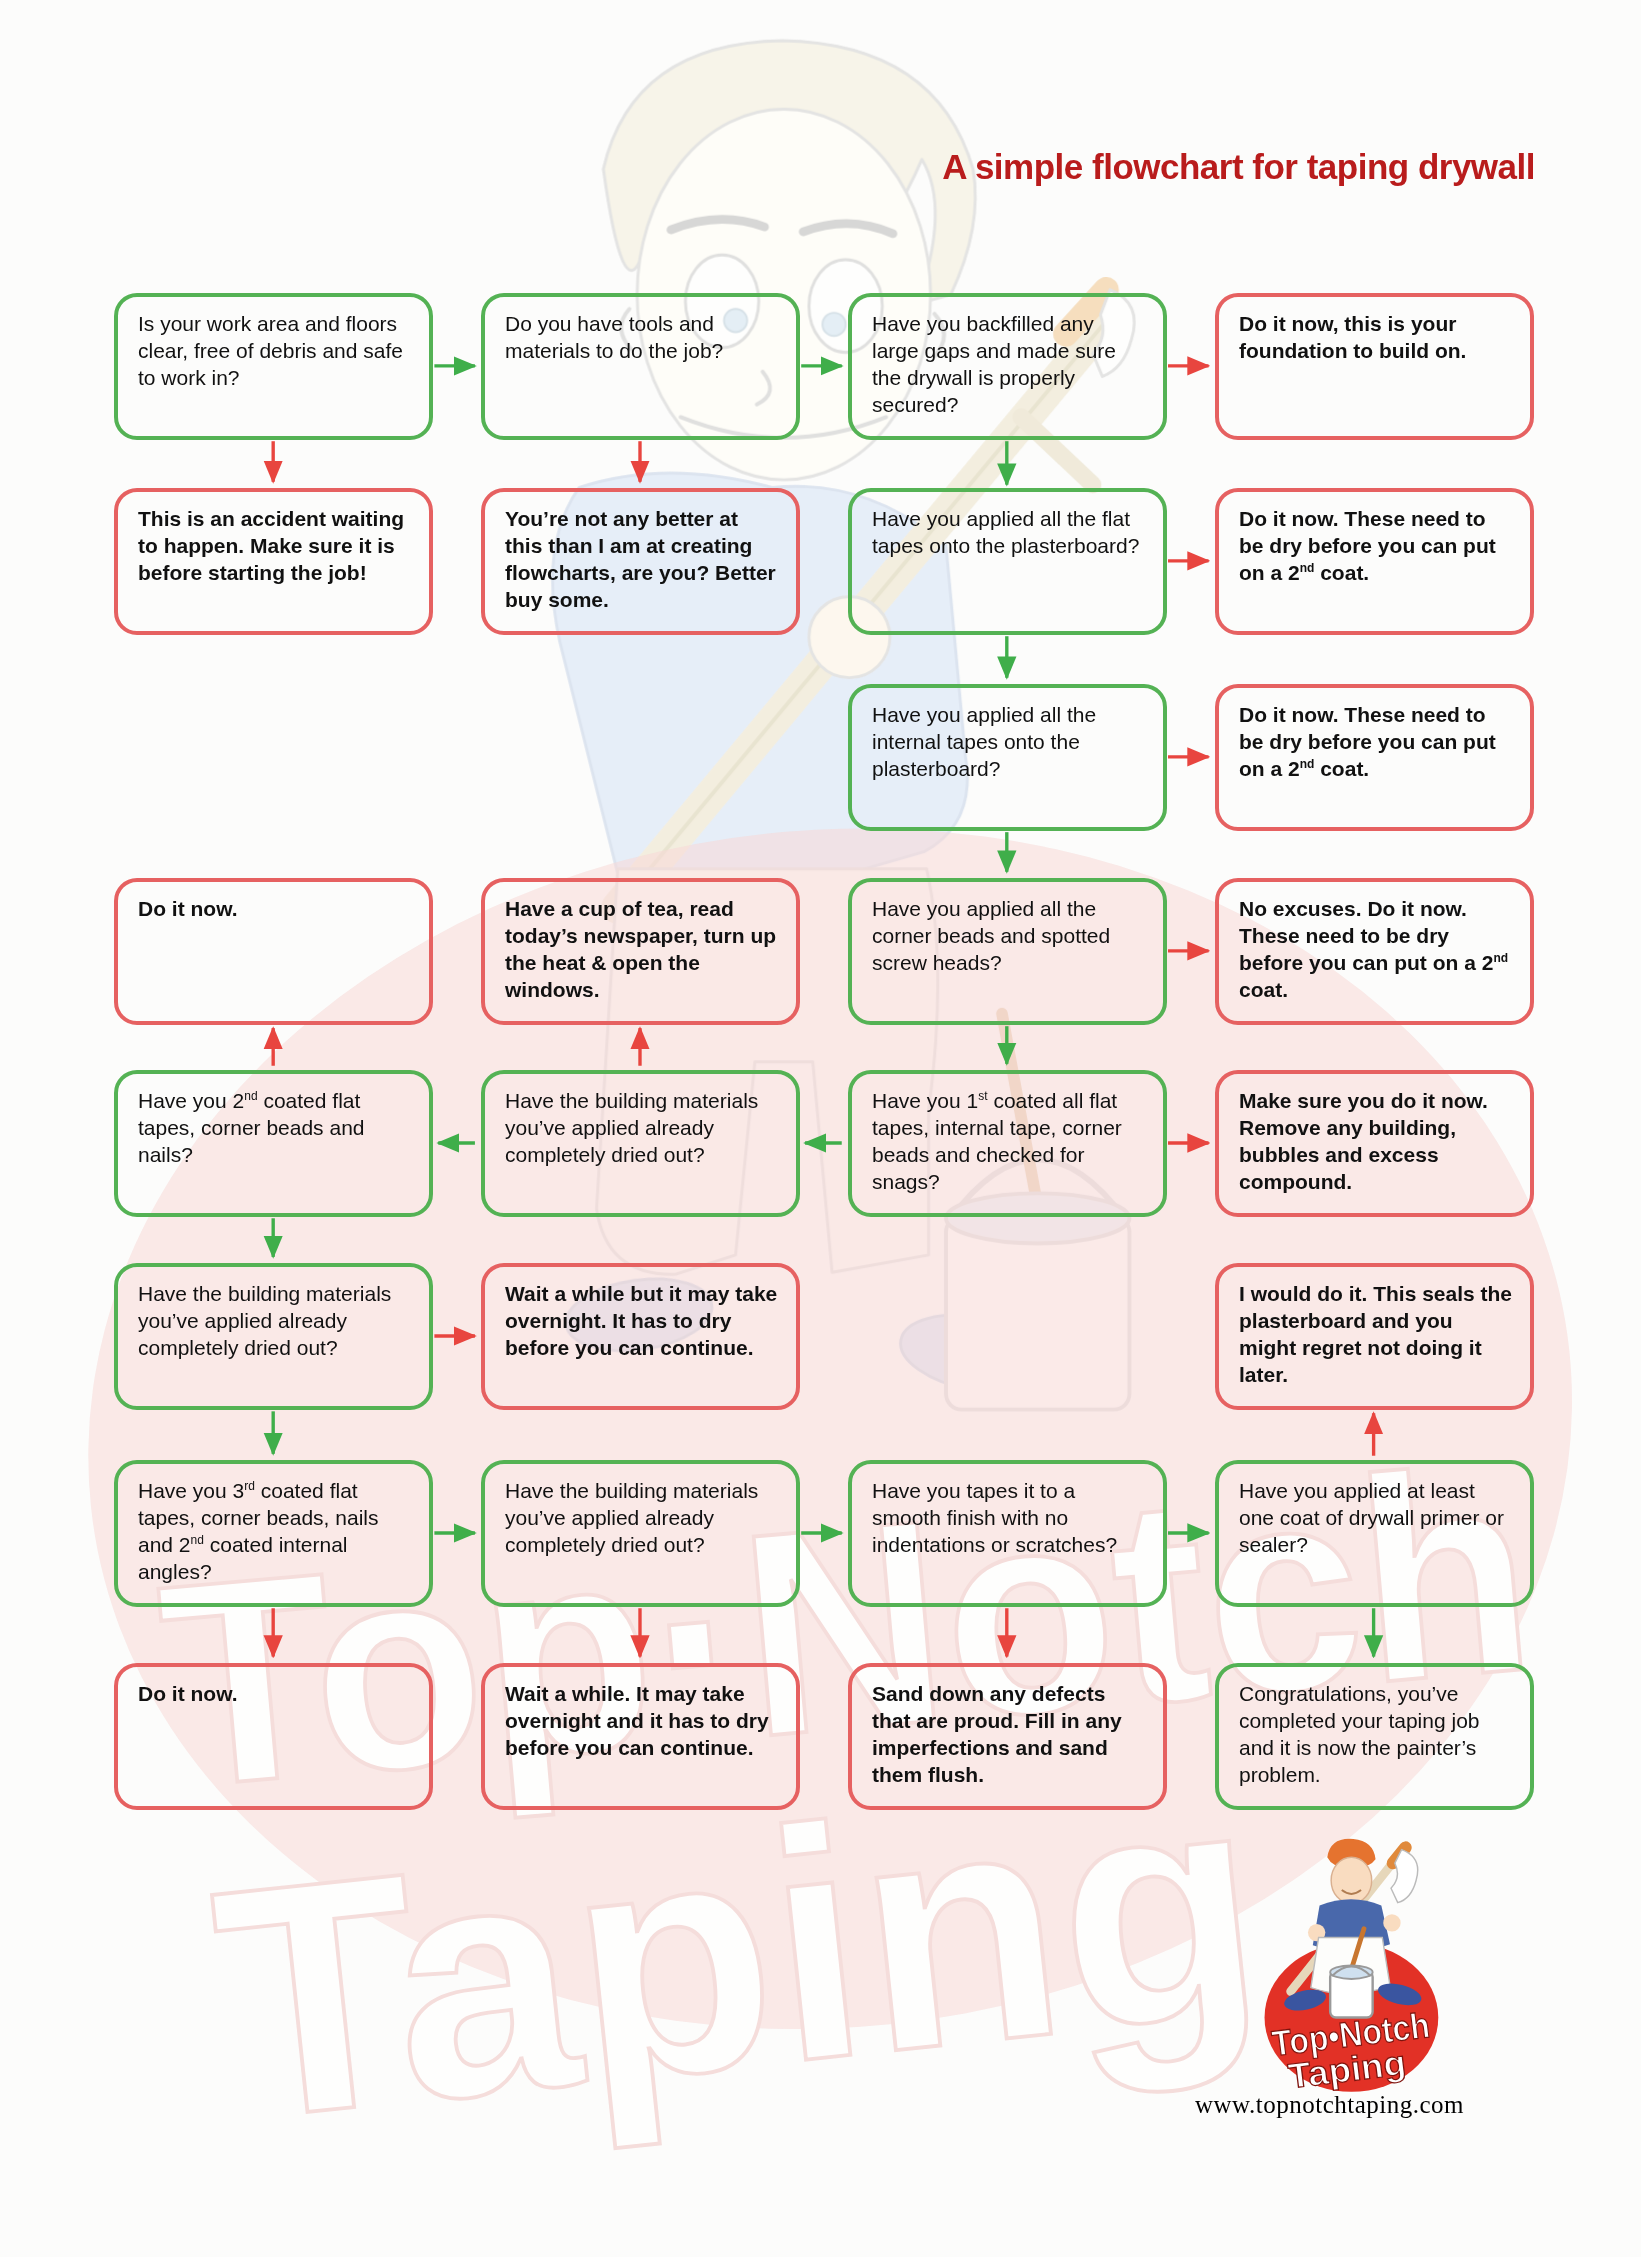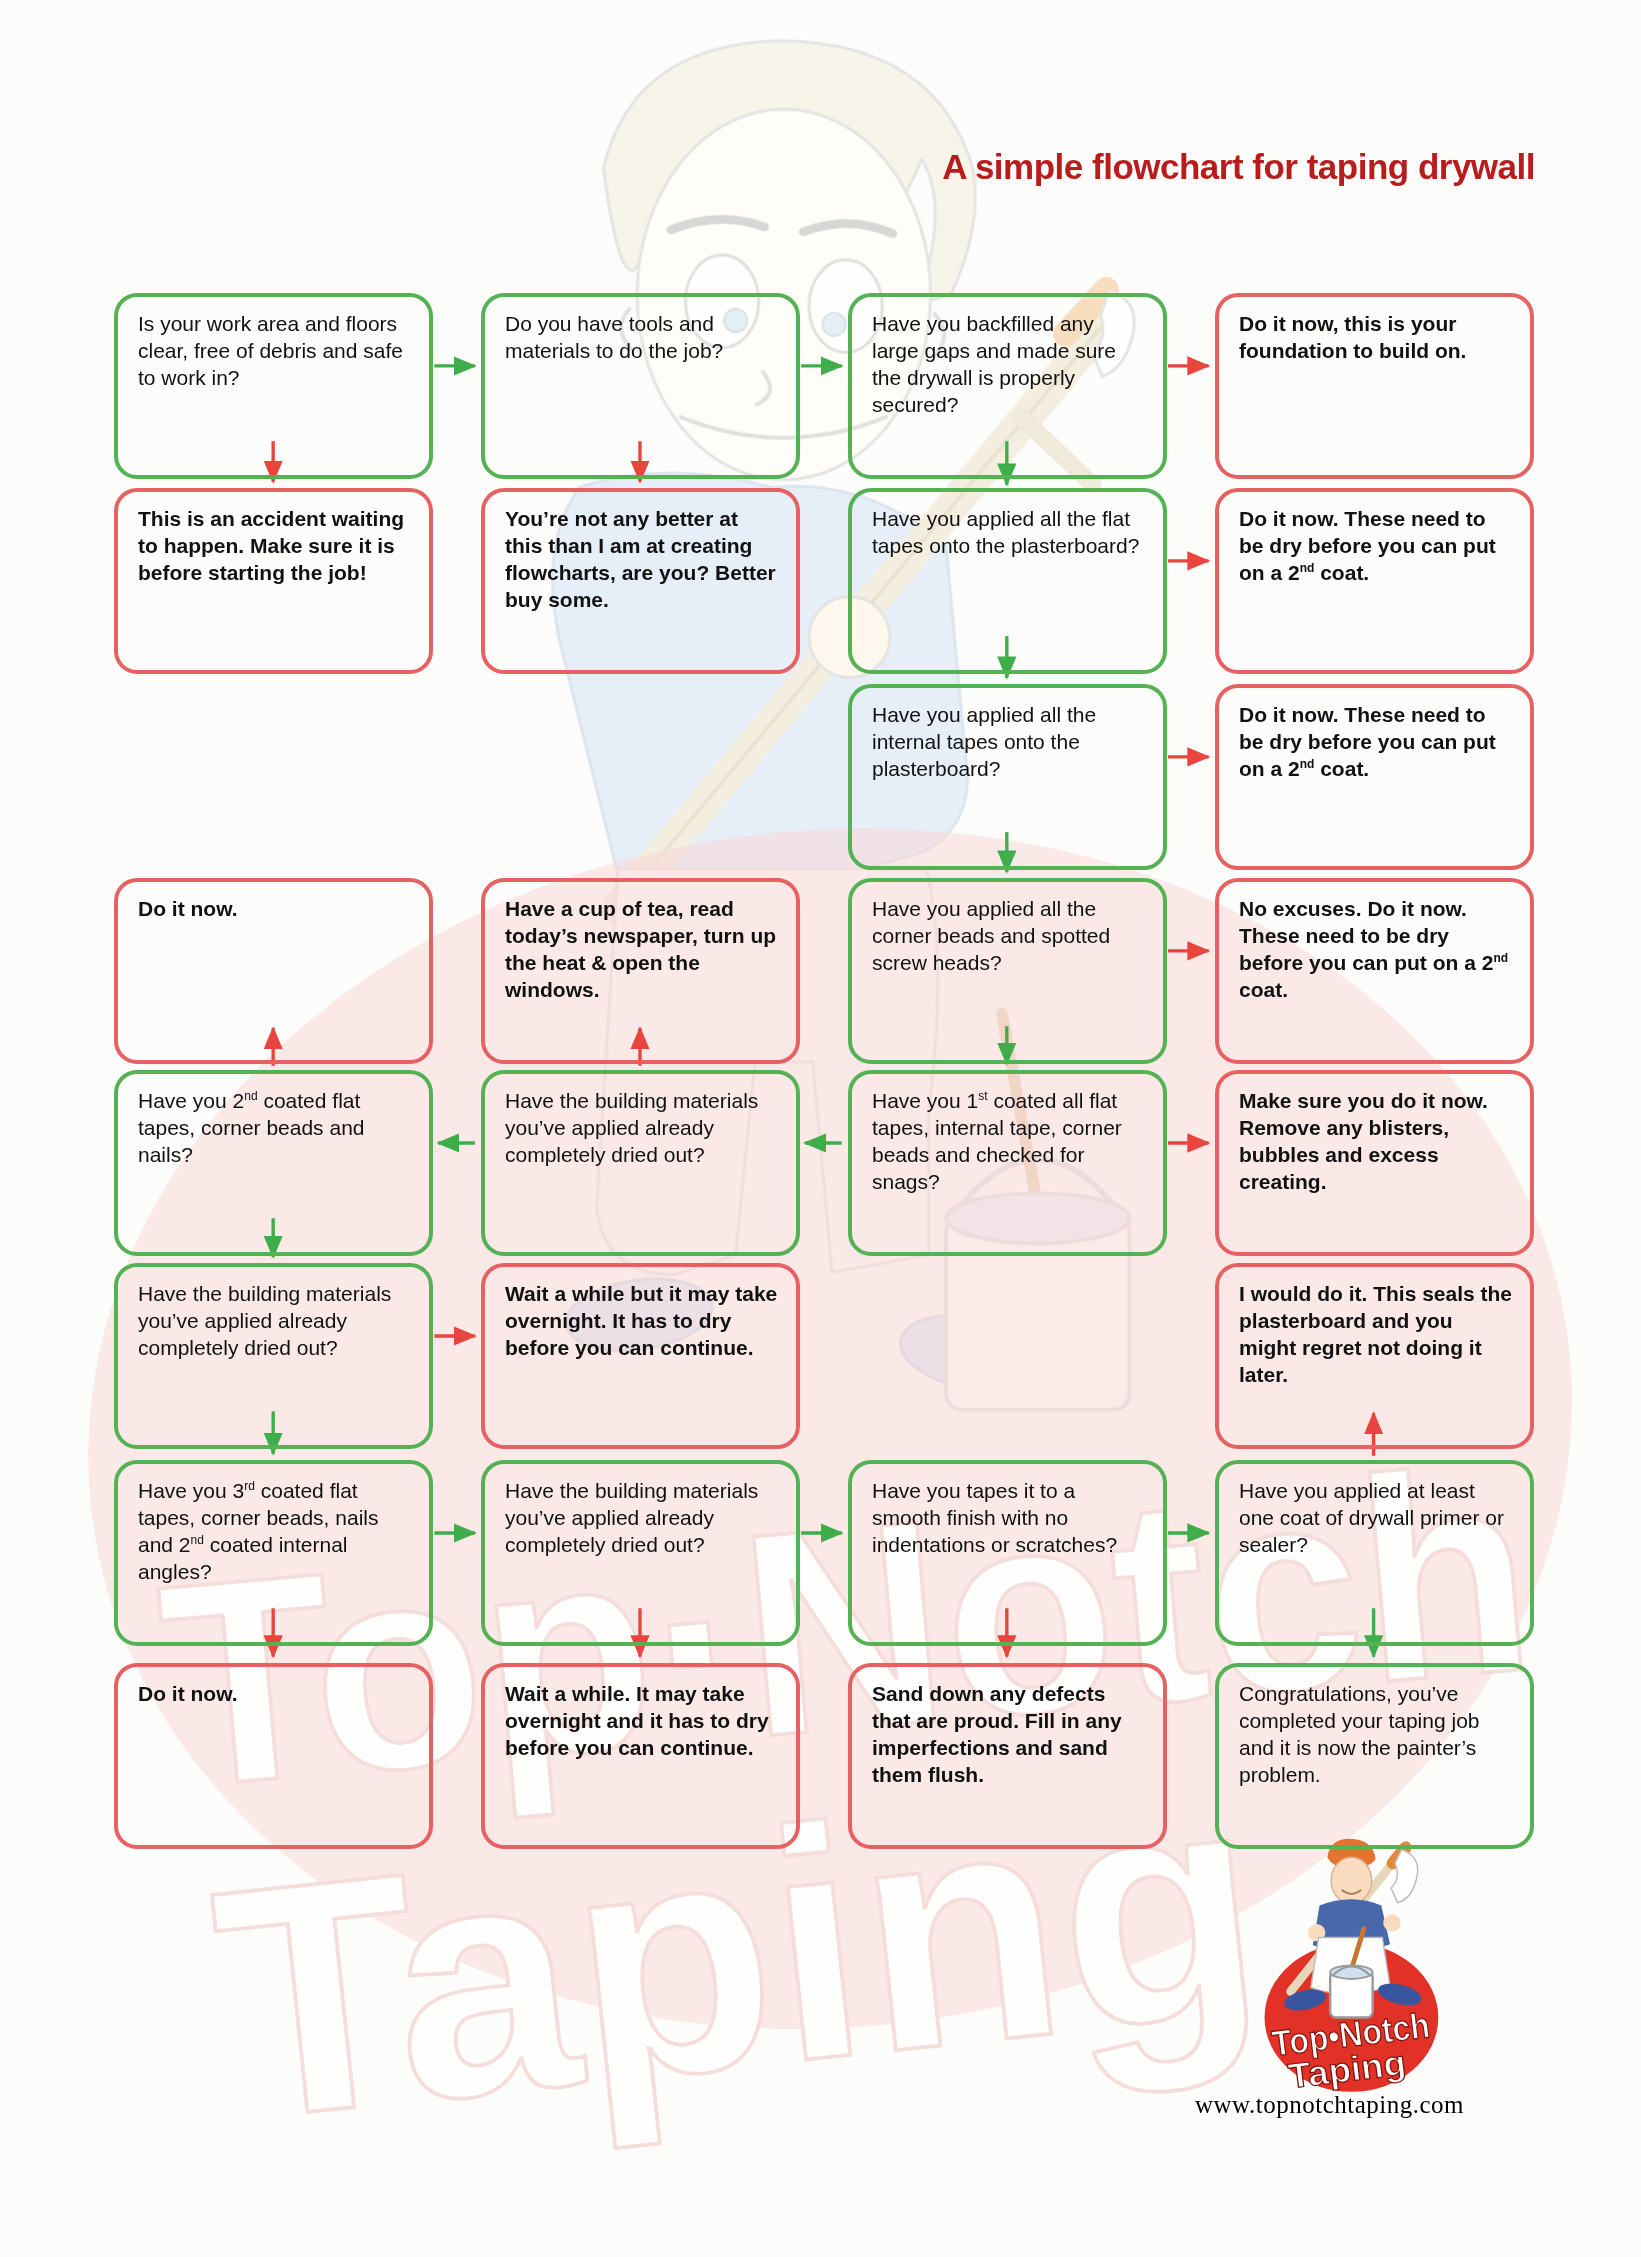--- a/index.html
+++ b/index.html
@@ -7,21 +7,21 @@
     position:relative;width:1641px;height:2257px;margin:0 auto;
     background:#fcfcfb;overflow:hidden;
     font-family:"Liberation Sans","DejaVu Sans",sans-serif;color:#111;
   }
   .bg-svg{position:absolute;left:0;top:0;z-index:1;}
   .title{
     position:absolute;top:147px;left:0;width:1535px;text-align:right;
     font-size:35px;font-weight:bold;letter-spacing:-0.5px;color:#b91c1c;z-index:3;
   }
   .node{
-    position:absolute;width:319px;height:186px;box-sizing:border-box;
+    position:absolute;width:319px;height:147px;box-sizing:border-box;
     border:4.8px solid #999;border-radius:23px;background:transparent;
     padding:12.6px 17.4px 9.7px 20px;font-size:21px;line-height:27px;z-index:2;
   }
   .node sup{font-size:12px;line-height:0;vertical-align:super;}
   .q{border-color:#54b254;}
   .a{border-color:#e66161;font-weight:bold;}
   .c1{left:114px}.c2{left:481px}.c3{left:848px}.c4{left:1215px}
   .r1{top:293px}.r2{top:488px}.r3{top:684px}.r4{top:878px}
   .r5{top:1070px}.r6{top:1263px}.r7{top:1460px}.r8{top:1663px}
   .ga{stroke:#3fae4a;stroke-width:3.5px;}
@@ -160,21 +160,21 @@
   <div class="node a c4 r3">Do it now. These need to be dry before you can put on a 2<sup>nd</sup> coat.</div>
 
   <div class="node a c1 r4">Do it now.</div>
   <div class="node a c2 r4">Have a cup of tea, read today’s newspaper, turn up the heat &amp; open the windows.</div>
   <div class="node q c3 r4">Have you applied all the corner beads and spotted screw heads?</div>
   <div class="node a c4 r4">No excuses. Do it now. These need to be dry before you can put on a 2<sup>nd</sup> coat.</div>
 
   <div class="node q c1 r5">Have you 2<sup>nd</sup> coated flat tapes, corner beads and nails?</div>
   <div class="node q c2 r5">Have the building materials you’ve applied already completely dried out?</div>
   <div class="node q c3 r5">Have you 1<sup>st</sup> coated all flat tapes, internal tape, corner beads and checked for snags?</div>
-  <div class="node a c4 r5">Make sure you do it now. Remove any blisters, bubbles and excess creating.</div>
+  <div class="node a c4 r5">Make sure you do it now. Remove any building, bubbles and excess compound.</div>
 
   <div class="node q c1 r6">Have the building materials you’ve applied already completely dried out?</div>
   <div class="node a c2 r6">Wait a while but it may take overnight. It has to dry before you can continue.</div>
   <div class="node a c4 r6">I would do it. This seals the plasterboard and you might regret not doing it later.</div>
 
   <div class="node q c1 r7">Have you 3<sup>rd</sup> coated flat tapes, corner beads, nails and 2<sup>nd</sup> coated internal angles?</div>
   <div class="node q c2 r7">Have the building materials you’ve applied already completely dried out?</div>
   <div class="node q c3 r7">Have you tapes it to a smooth finish with no indentations or scratches?</div>
   <div class="node q c4 r7">Have you applied at least one coat of drywall primer or sealer?</div>
 

